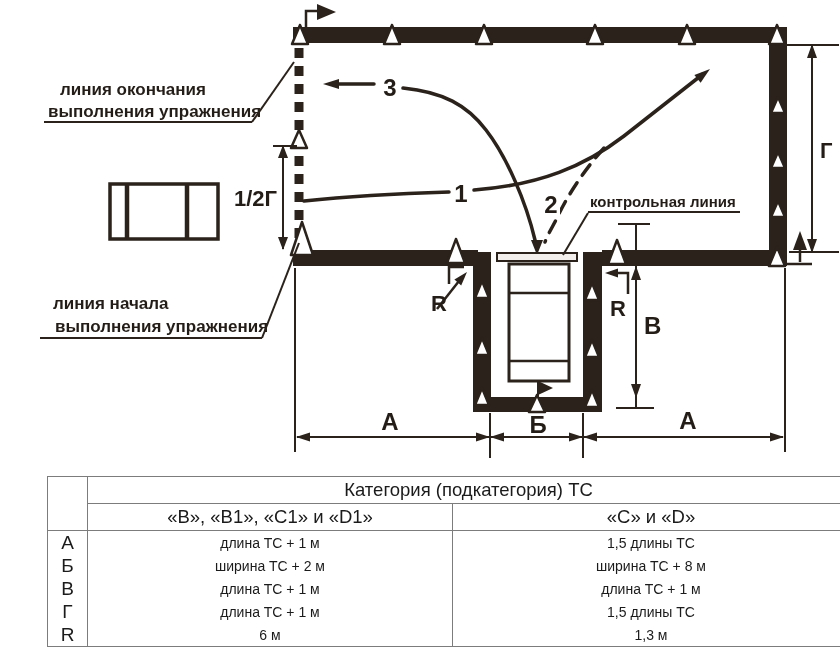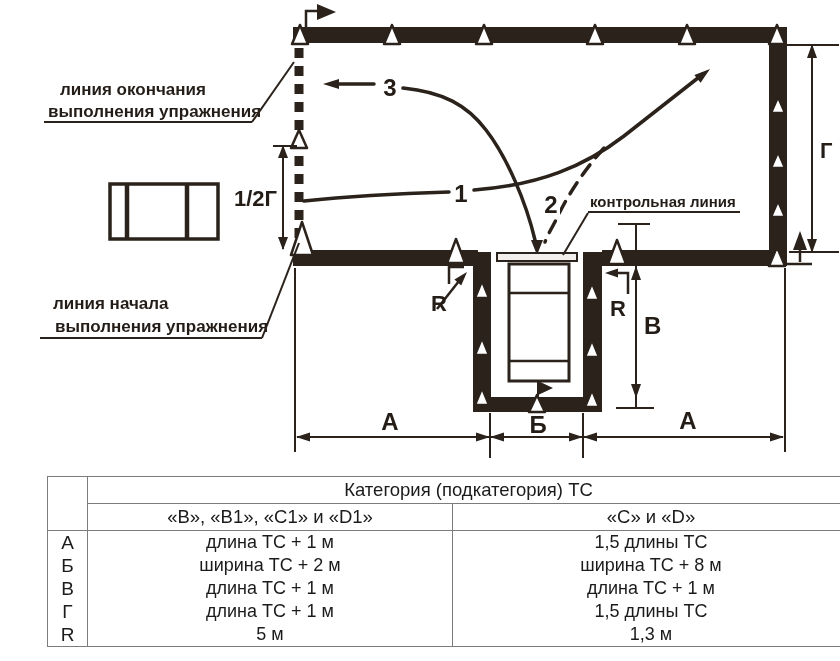--- a/index.html
+++ b/index.html
@@ -22,21 +22,21 @@
   table.dim{position:absolute;left:35px;top:476px;width:803px;border-collapse:collapse;
             table-layout:fixed;color:#1b1b1b;}
   table.dim,table.dim th,table.dim td{border:0;margin-left:12px;}
   table.dim{border:1.6px solid #7c7c7c;}
   table.dim .lblcol{border-right:1.6px solid #7c7c7c;text-align:center;
                     font-size:19px;font-weight:normal;}
   table.dim thead th{font-weight:normal;font-size:18.5px;text-align:center;padding:1px 4px;}
   table.dim .hdr-span{border-bottom:1.6px solid #7c7c7c;}
   table.dim .hdr-bottom{border-bottom:1.6px solid #7c7c7c;}
   table.dim .c1{border-right:1.6px solid #7c7c7c;text-align:center;}
-  table.dim tbody td{font-size:18px;text-align:center;padding:0 4px;height:23px;}
+  table.dim tbody td{font-size:14px;text-align:center;padding:0 4px;height:23px;}
   table.dim thead tr{height:27px;}
 </style>
 </head>
 <body>
 
 <div class="stage">
 
 <svg width="840" height="472" viewBox="0 0 840 472">
 
   <g>
@@ -233,19 +233,19 @@
       <td class="c1">длина ТС + 1 м</td>
       <td>длина ТС + 1 м</td>
     </tr>
     <tr>
       <td class="lblcol">Г</td>
       <td class="c1">длина ТС + 1 м</td>
       <td>1,5 длины ТС</td>
     </tr>
     <tr>
       <td class="lblcol">R</td>
-      <td class="c1">5 м</td>
+      <td class="c1">6 м</td>
       <td>1,3 м</td>
     </tr>
   </tbody>
 </table>
 
 </div>
 
 </body></html>

